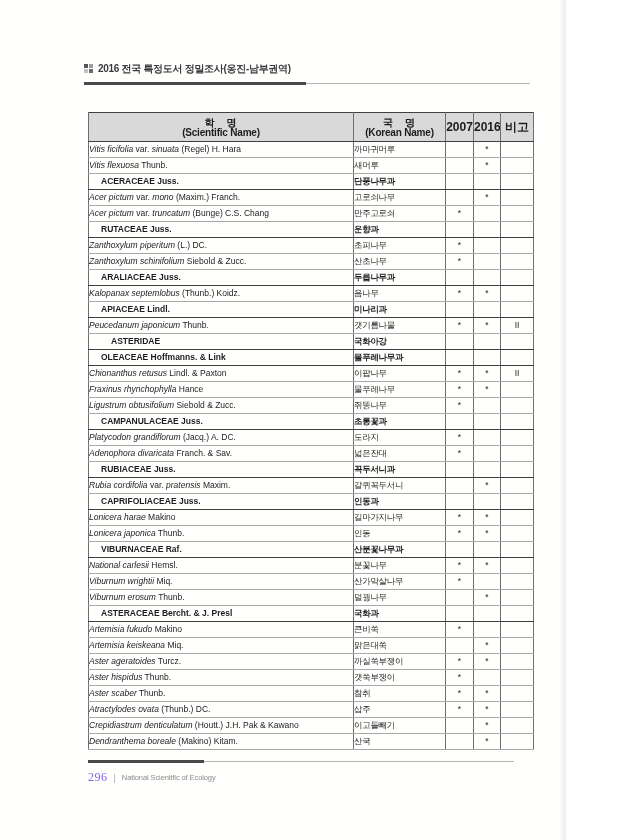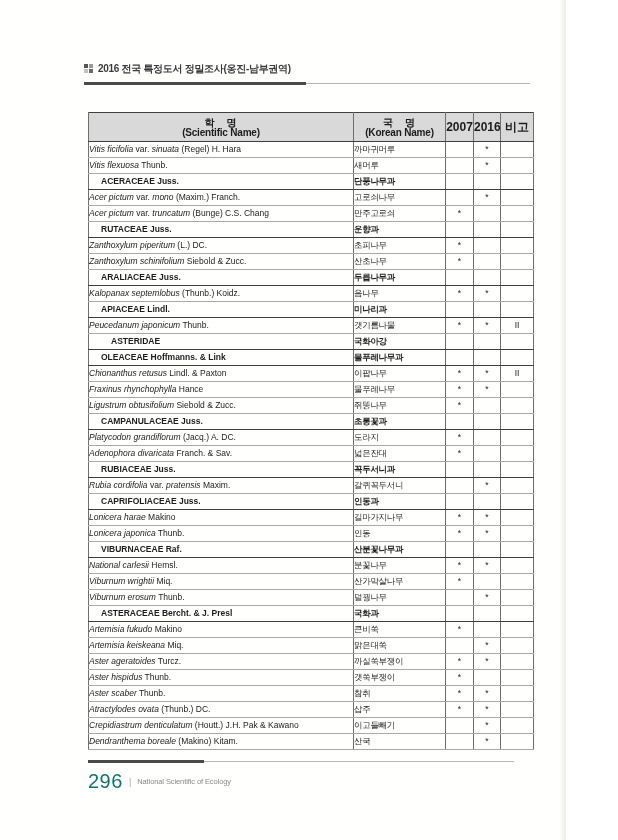--- a/index.html
+++ b/index.html
@@ -81,22 +81,22 @@
 
   
   .footer-rule { position: absolute; left: 88px; top: 760px; width: 426px; }
   .footer-rule .dark { width: 116px; }
   .footer-rule .light { left: 116px; right: 0; }
   .doc-footer {
     position: absolute; left: 88px; top: 770px;
     display: flex; align-items: center; gap: 6px;
   }
   .page-number {
-    font-family: Liberation Sans, sans-serif;
-    font-size: 20px; font-weight: 400; color: #0f766e; letter-spacing: 0.5px;
+    font-family: Liberation Serif, serif;
+    font-size: 12px; font-weight: 400; color: #8b5cf6; letter-spacing: 0.5px;
   }
   .footer-divider { font-size: 9px; color: #aaaaaa; }
   .footer-org { font-size: 7.5px; color: var(--footer-text, #8a8a8a); letter-spacing: -0.1px; }
 </style>
 </head>
 <body style="--header-bg: #d9d9d9; --border-dark: #3f3f3f; --border-mid: #6e6e6e; --border-light: #a8a8a8; --rule-dark: #4a4a4a; --rule-light: #b5b5b5; --title-text: #3b3b3b; --body-text: #1c1c1c; --footer-text: #8a8a8a;">
 
 <div class="page">
 
   <div class="doc-header">

